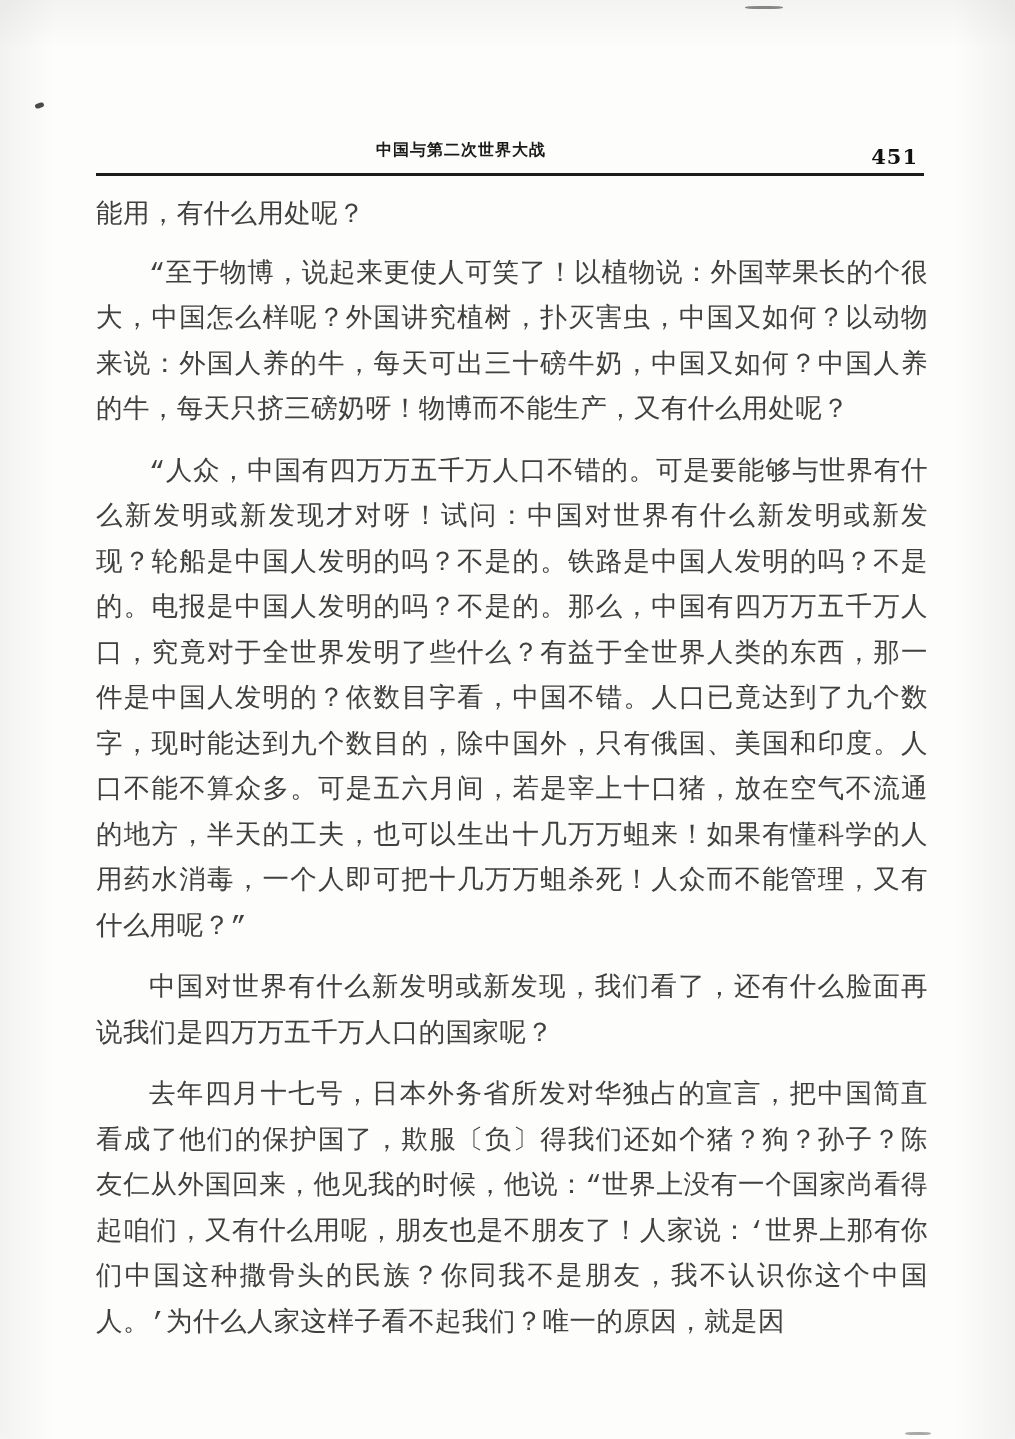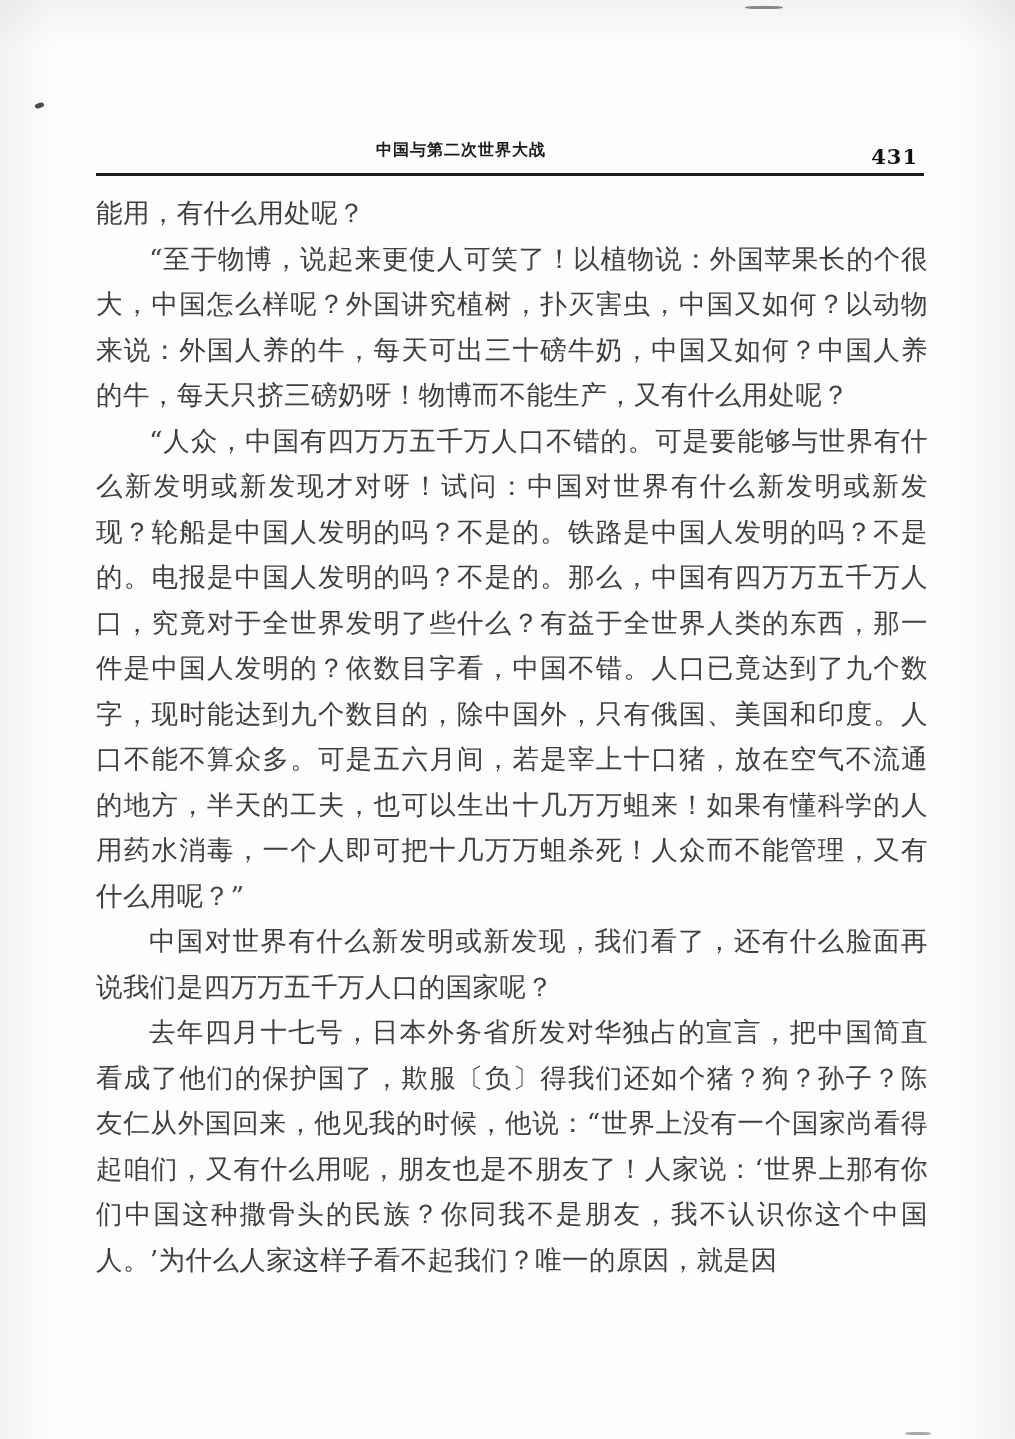--- a/index.html
+++ b/index.html
@@ -94,35 +94,36 @@
     font-weight: 500;
   }
   .body-text p {
     margin: 0 0 0 0;
     text-indent: 0;
   }
   .body-text p.indent {
     text-indent: 2em;
   }
   .body-text p + p {
-    margin-top: 0;
+    margin-top: 16px;
+    font-family: Liberation Mono, monospace;
   }
 </style>
 </head>
 <body>
 
 <div class="page">
 
   <div class="speck speck-1"></div>
   <div class="speck speck-2"></div>
   <div class="speck speck-3"></div>
 
   <div class="header">
     <div class="running-title">中国与第二次世界大战</div>
-    <div class="folio">431</div>
+    <div class="folio">451</div>
     <div class="rule"></div>
   </div>
 
   <div class="body-text">
     <p>能用，有什么用处呢？</p>
     <p class="indent">“至于物博，说起来更使人可笑了！以植物说：外国苹果长的个很大，中国怎么样呢？外国讲究植树，扑灭害虫，中国又如何？以动物来说：外国人养的牛，每天可出三十磅牛奶，中国又如何？中国人养的牛，每天只挤三磅奶呀！物博而不能生产，又有什么用处呢？</p>
     <p class="indent">“人众，中国有四万万五千万人口不错的。可是要能够与世界有什么新发明或新发现才对呀！试问：中国对世界有什么新发明或新发现？轮船是中国人发明的吗？不是的。铁路是中国人发明的吗？不是的。电报是中国人发明的吗？不是的。那么，中国有四万万五千万人口，究竟对于全世界发明了些什么？有益于全世界人类的东西，那一件是中国人发明的？依数目字看，中国不错。人口已竟达到了九个数字，现时能达到九个数目的，除中国外，只有俄国、美国和印度。人口不能不算众多。可是五六月间，若是宰上十口猪，放在空气不流通的地方，半天的工夫，也可以生出十几万万蛆来！如果有懂科学的人用药水消毒，一个人即可把十几万万蛆杀死！人众而不能管理，又有什么用呢？”</p>
     <p class="indent">中国对世界有什么新发明或新发现，我们看了，还有什么脸面再说我们是四万万五千万人口的国家呢？</p>
     <p class="indent">去年四月十七号，日本外务省所发对华独占的宣言，把中国简直看成了他们的保护国了，欺服〔负〕得我们还如个猪？狗？孙子？陈友仁从外国回来，他见我的时候，他说：“世界上没有一个国家尚看得起咱们，又有什么用呢，朋友也是不朋友了！人家说：‘世界上那有你们中国这种撒骨头的民族？你同我不是朋友，我不认识你这个中国人。’为什么人家这样子看不起我们？唯一的原因，就是因</p>
   </div>

